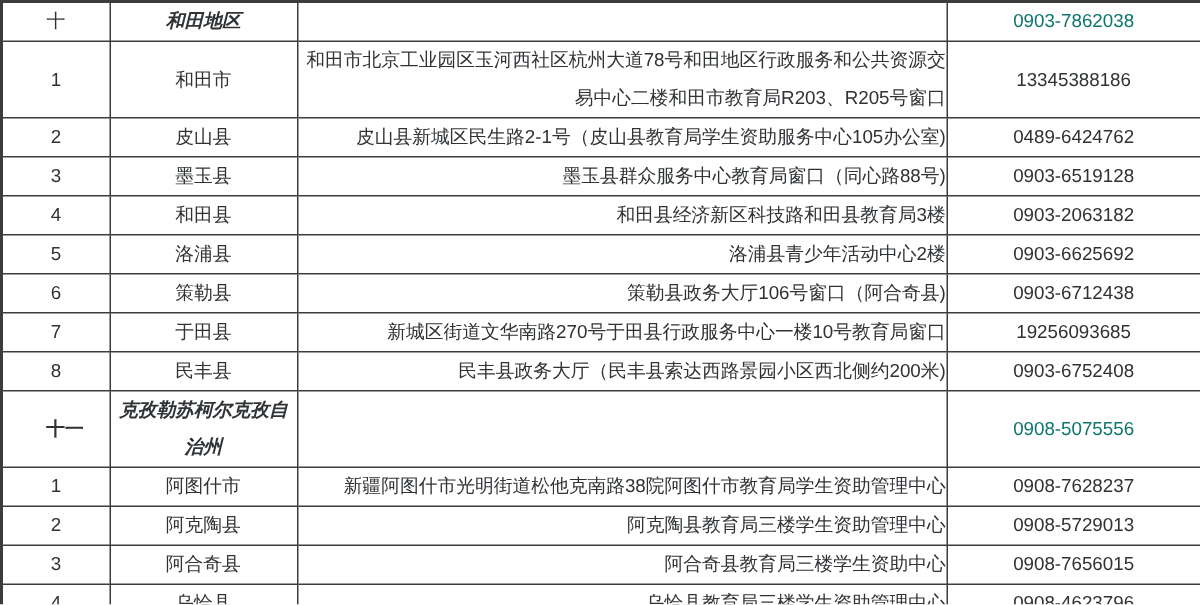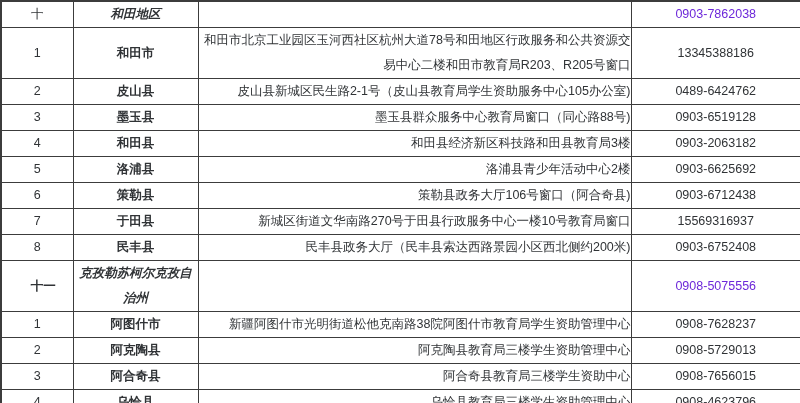--- a/index.html
+++ b/index.html
@@ -26,25 +26,25 @@
     font-size: 12.5px;
     color: #303336;
     height: 25px;
     line-height: 25px;
     padding: 0;
     vertical-align: middle;
     overflow: hidden;
     box-sizing: border-box;
   }
   td.col-no    { width: 72px;  text-align: center; }
-  td.col-name  { width: 125px; text-align: center; line-height: 22px; padding: 1px 4px; font-weight: bold; }
+  td.col-name  { width: 125px; text-align: center; line-height: 22px; padding: 1px 4px; }
   td.col-addr  { width: 433px; text-align: right; padding: 1px 10px; line-height: 26px; }
   td.col-phone { width: 170px; text-align: center; font-size: 13px; }
   tr.section td.col-name { font-weight: bold; font-style: italic; }
-  tr.section td.col-phone { color: #6d28d9; }
+  tr.section td.col-phone { color: #0f766e; }
   td .bold { font-weight: bold; margin-left: 12px; }
 </style>
 </head>
 <body>
 
 <div class="viewport">
   <table class="contact-table">
     <tbody id="rows">
         <tr class="section">
     <td class="col-no"><span>十</span></td>
@@ -85,21 +85,21 @@
         <tr>
     <td class="col-no"><span>6</span></td>
     <td class="col-name"><span>策勒县</span></td>
     <td class="col-addr"><span>策勒县政务大厅106号窗口（阿合奇县)</span></td>
     <td class="col-phone"><span>0903-6712438</span></td>
   </tr>
         <tr>
     <td class="col-no"><span>7</span></td>
     <td class="col-name"><span>于田县</span></td>
     <td class="col-addr"><span>新城区街道文华南路270号于田县行政服务中心一楼10号教育局窗口</span></td>
-    <td class="col-phone"><span>15569316937</span></td>
+    <td class="col-phone"><span>19256093685</span></td>
   </tr>
         <tr>
     <td class="col-no"><span>8</span></td>
     <td class="col-name"><span>民丰县</span></td>
     <td class="col-addr"><span>民丰县政务大厅（民丰县索达西路景园小区西北侧约200米)</span></td>
     <td class="col-phone"><span>0903-6752408</span></td>
   </tr>
         <tr class="section">
     <td class="col-no"><span class="bold">十一</span></td>
     <td class="col-name"><span>克孜勒苏柯尔克孜自治州</span></td>

